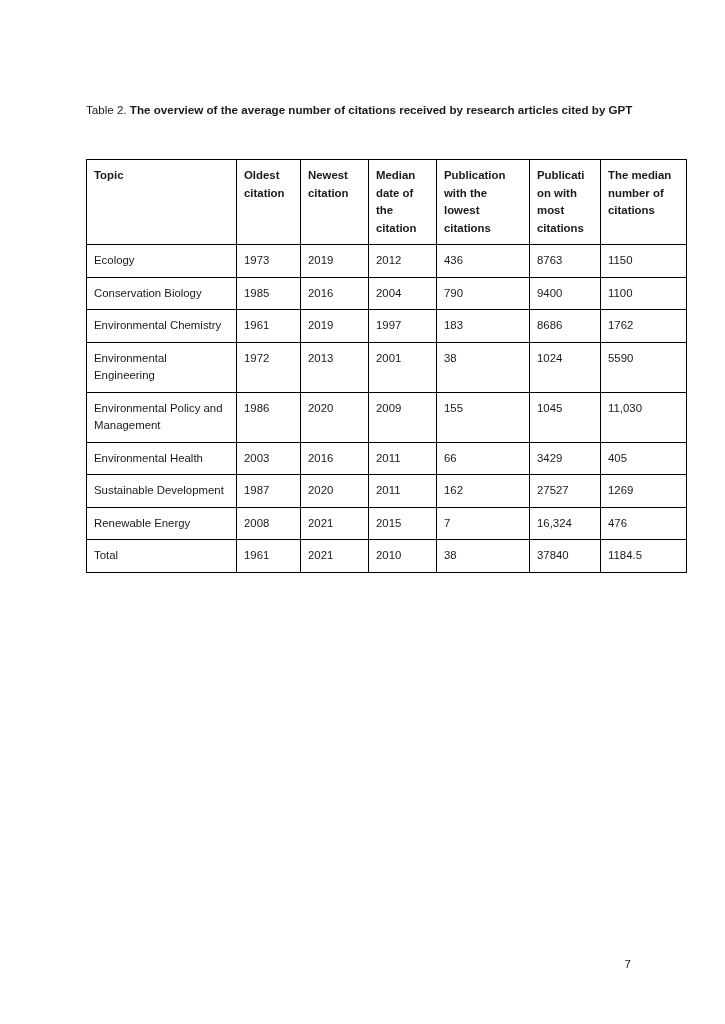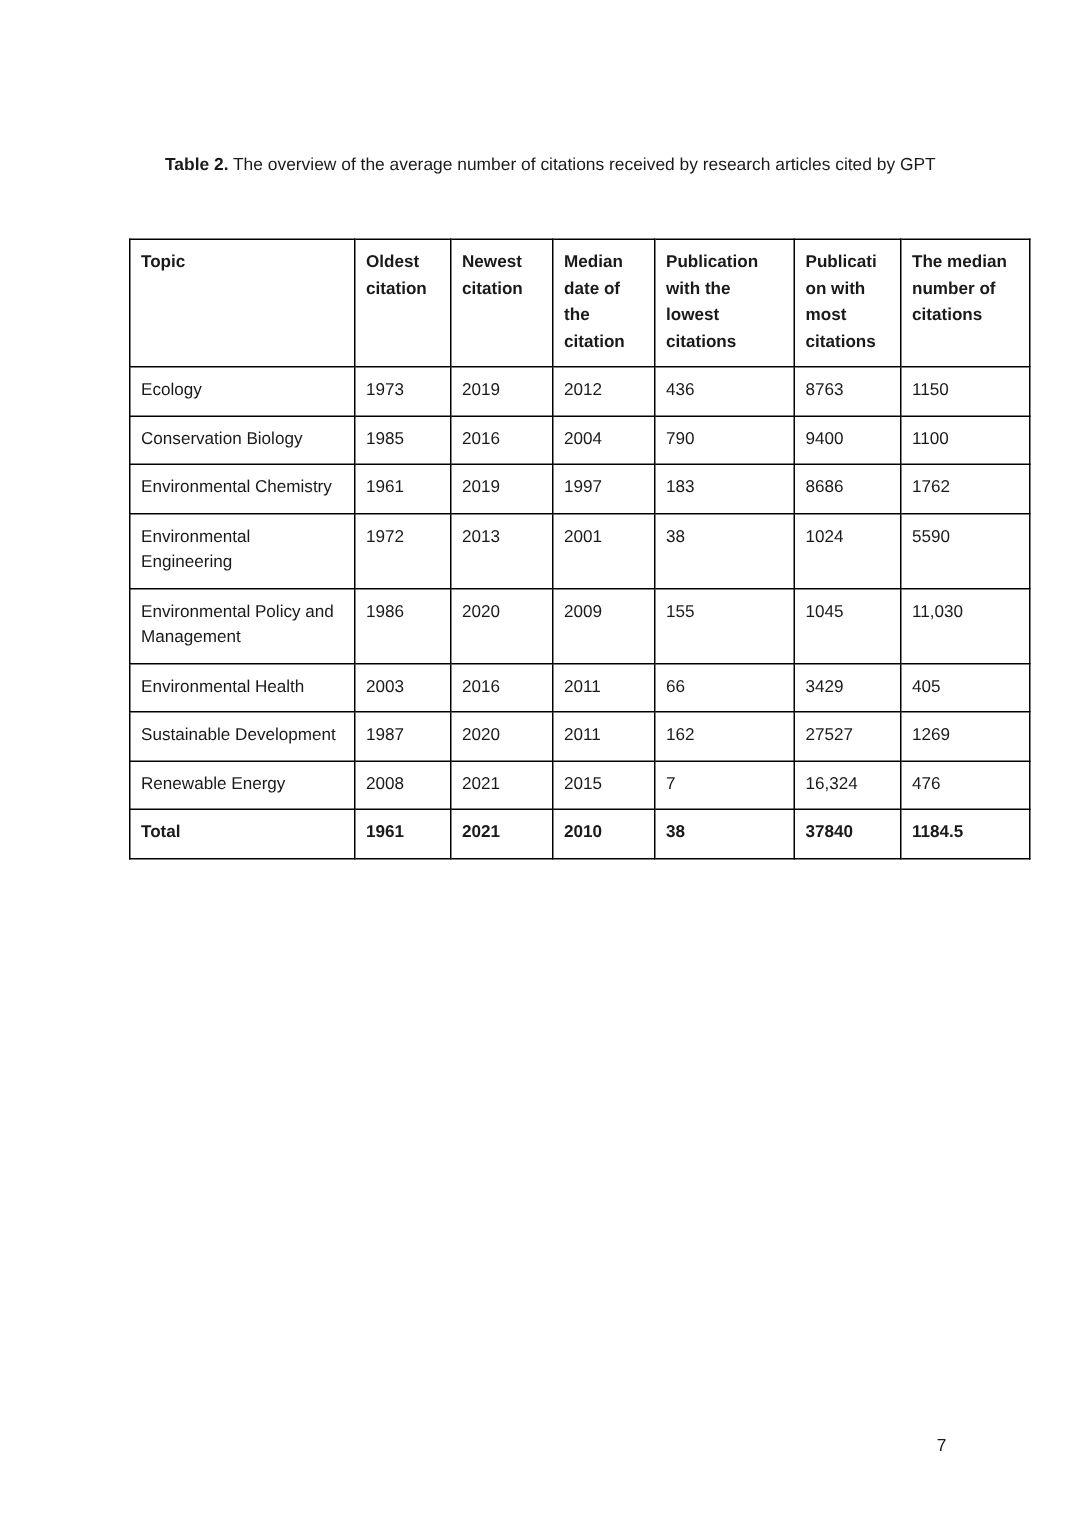--- a/index.html
+++ b/index.html
@@ -30,25 +30,24 @@
     position: absolute;
     left: 86px;
     top: 100px;
     width: 556px;
     font-size: 11.6px;
     line-height: 19px;
     color: #1a1a1a;
     text-align: left;
   }
   .caption .label {
+    font-weight: normal;
+  }
+  .caption .text {
     font-weight: bold;
-    margin-left: 24px;
-  }
-  .caption .text {
-    font-weight: normal;
   }
 
   
   .table-wrap {
     position: absolute;
     left: 86px;
     top: 159px;
     width: 600px;
   }
 
@@ -71,21 +70,21 @@
     word-wrap: break-word;
     overflow-wrap: break-word;
   }
 
   table.citations thead th {
     font-weight: bold;
     margin-left: 20px;
   }
 
   table.citations tr.total-row td {
-    font-weight: bold;
+    font-weight: normal;
   }
 
   
   .col-topic      { width: 150px; }
   .col-oldest     { width: 64px; }
   .col-newest     { width: 68px; }
   .col-median     { width: 68px; }
   .col-lowest     { width: 93px; }
   .col-most       { width: 71px; }
   .col-mediannum  { width: 86px; }

